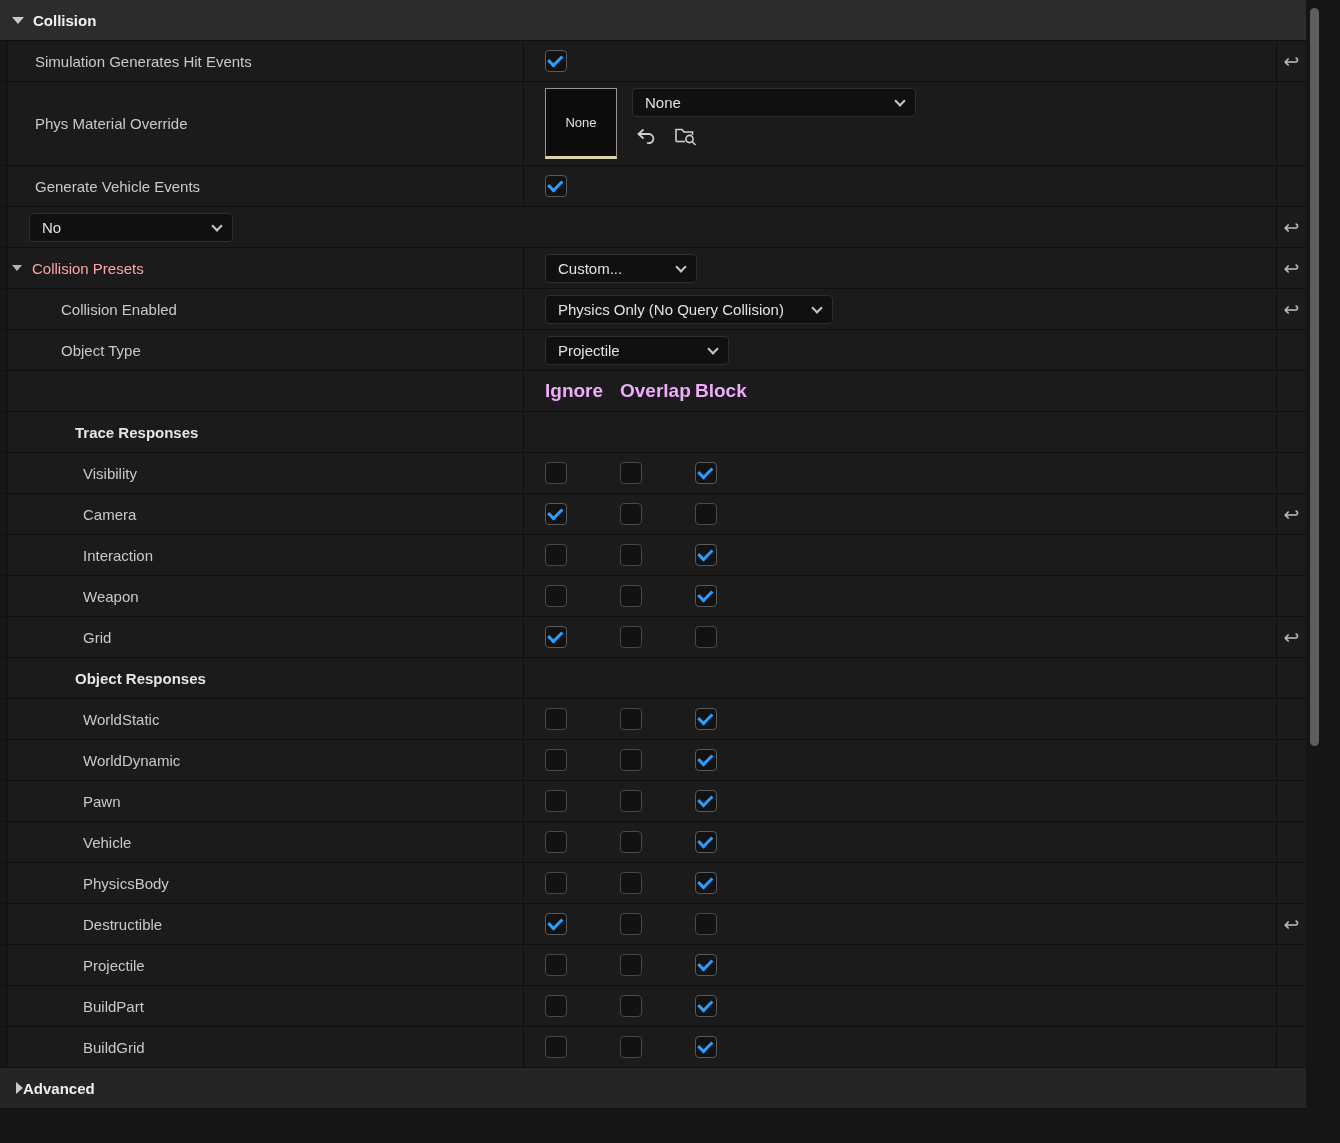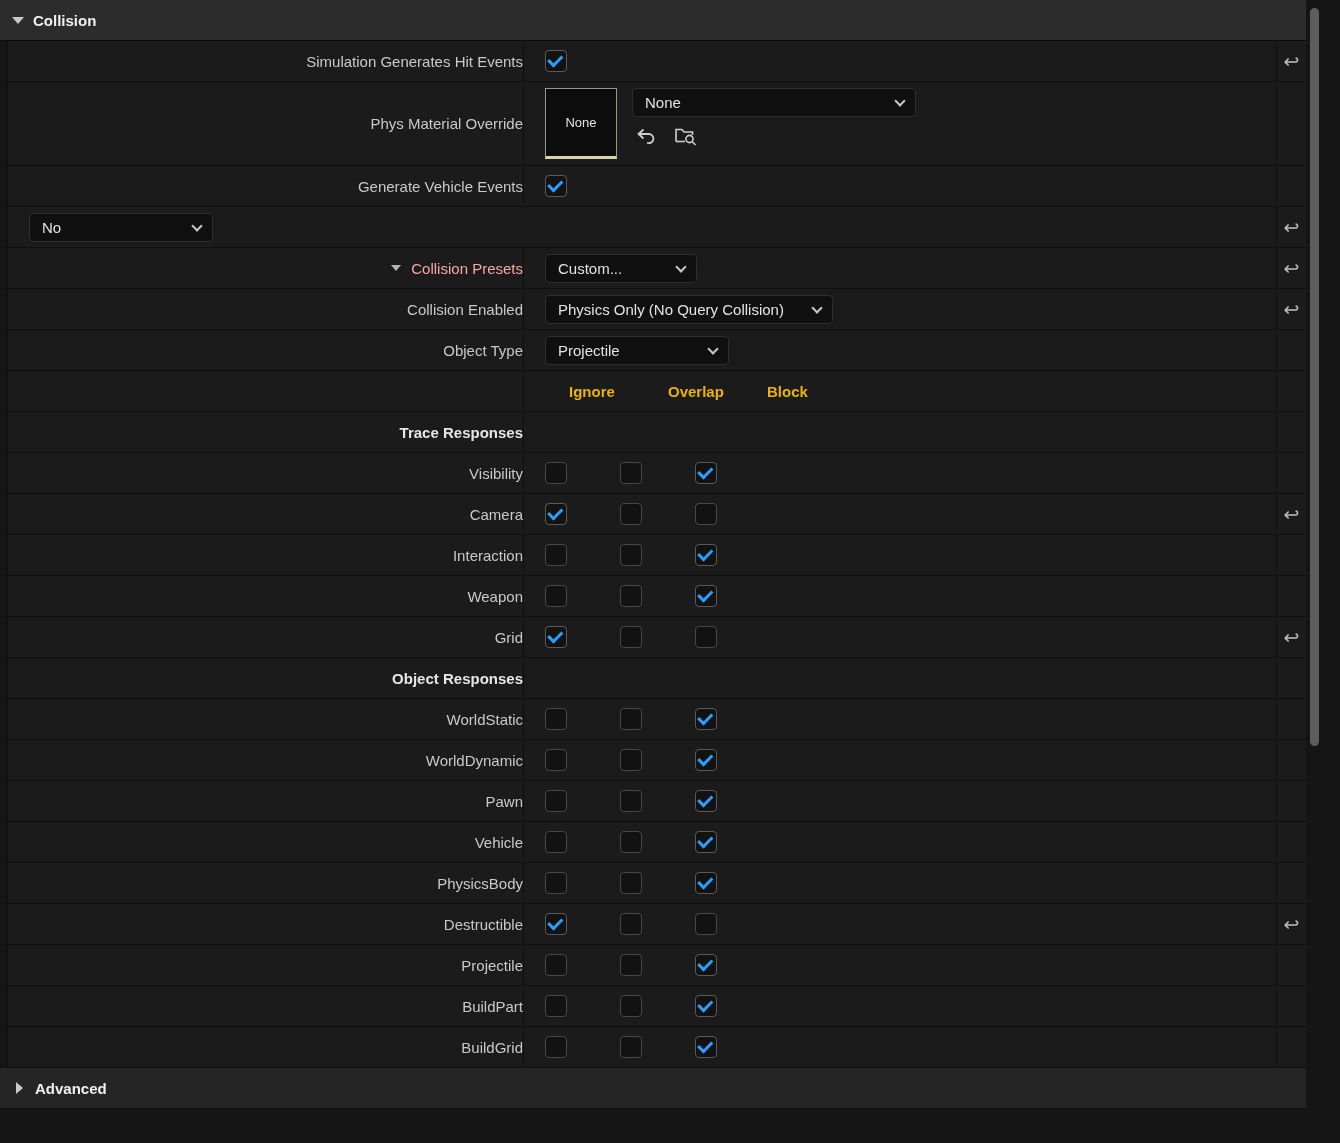--- a/index.html
+++ b/index.html
@@ -11,21 +11,21 @@
   .cat-header { height:41px; background:#2c2c2c; border-bottom:1px solid #0d0d0d;
                 display:flex; align-items:center; padding-left:12px; cursor:pointer; }
   .cat-title { font-weight:bold; color:#f0f0f0; font-size:15px; margin-left:9px; }
   .tri-down { width:0; height:0; border-left:6px solid transparent; border-right:6px solid transparent; border-top:7px solid #c9c9c9; }
   .tri-down.small { border-left-width:5px; border-right-width:5px; border-top-width:6px; border-top-color:#b5b5b5; }
   .tri-right { width:0; height:0; border-top:6px solid transparent; border-bottom:6px solid transparent; border-left:7px solid #c9c9c9; }
 
   .row { display:flex; height:41px; background:#1b1b1b; border-bottom:1px solid #101010; }
   .row.tall { height:84px; }
   .gutter { width:8px; background:#161616; border-right:1px solid #101010; flex:none; }
-  .name { width:516px; flex:none; display:flex; align-items:center; border-right:1px solid #0f0f0f;justify-content:flex-end; }
+  .name { width:516px; flex:none; display:flex; align-items:center; border-right:1px solid #0f0f0f; }
   .l1 { padding-left:27px; } .l2 { padding-left:53px; } .l3 { padding-left:67px; } .l4 { padding-left:75px; }
   .name.expander { padding-left:4px; }
   .name.expander .lbl { margin-left:10px; }
   .lbl { color:#c9c9c9; font-size:15px; }
   .lbl.bold { font-weight:bold; color:#e6e6e6; }
   .lbl.bright { color:#fca5a5; }
   .value { flex:1; display:flex; align-items:center; padding-left:21px; }
   .row.tall .value { align-items:flex-start; padding-top:6px; }
   .rcol { width:30px; flex:none; border-left:1px solid #0f0f0f; display:flex; align-items:center; justify-content:center; }
   .reset { color:#bdbdbd; font-size:19px; line-height:1; cursor:pointer; }
@@ -39,35 +39,35 @@
   .cb[data-state="mixed"]::after { content:""; display:block; width:13px; height:4px; border-radius:2px; background:#2b9fff; }
   .tri-cols { display:flex; gap:53px; }
 
   .dd { height:29px; background:#101010; border:1px solid #2e2e2e; border-radius:4px;
         display:flex; align-items:center; justify-content:space-between;
         padding:0 11px 0 12px; color:#e3e3e3; font-size:15px; cursor:pointer; }
   .chev { width:8px; height:8px; border-right:2px solid #c6c6c6; border-bottom:2px solid #c6c6c6;
           transform:rotate(45deg); margin-top:-3px; margin-left:14px; flex:none; }
 
   .mx { display:flex; }
-  .mx span { width:75px; font-weight:bold; color:#eab308; font-size:15px;margin-left:24px; }
+  .mx span { width:75px; font-weight:bold; color:#f0abfc; font-size:19px; }
 
   .help { width:19px; height:19px; border:2px solid #9b9b9b; border-radius:50%; color:#c3c3c3;
           font-size:12px; font-weight:bold; display:flex; align-items:center; justify-content:center;
           margin-left:12px; flex:none; }
 
   .thumb { width:72px; height:71px; background:#0c0c0c; border:1px solid #99968a; border-bottom:3px solid #d9d4ad;
            display:flex; align-items:center; justify-content:center; color:#e2e2e2; font-size:13px; cursor:pointer; }
   .phys-stack { margin-left:15px; display:flex; flex-direction:column; }
   .asset-icons { display:flex; gap:17px; margin-top:9px; align-items:center; padding-left:3px; }
   .asset-icons span { display:flex; cursor:pointer; }
 
   .advanced { height:41px; background:#252525; border-bottom:1px solid #0d0d0d;
               display:flex; align-items:center; padding-left:16px; cursor:pointer; }
-  .advanced .cat-title { margin-left:12px; }
+  .advanced .cat-title { margin-left:0; }
 
   .scroll-thumb { position:absolute; left:1310px; top:8px; width:9px; height:738px;
                   background:#5d5d5d; border-radius:4.5px; cursor:pointer; }
 </style>
 </head>
 <body>
 
 <div class="panel">
   <div class="main">
 
@@ -131,21 +131,21 @@
         </div>
       <div class="value">
         <span class="cb" data-state="checked"></span>
       </div>
       <div class="rcol"></div>
     </div>
 
     <div class="row">
       <div class="gutter"></div>
       <div class="value">
-        <div class="dd" style="width:184px">
+        <div class="dd" style="width:204px">
           <span>No</span>
           <span class="chev"></span>
         </div>
       </div>
       <div class="rcol">
           <span class="reset">↩</span>
         </div>
     </div>
 
     <div class="row">

